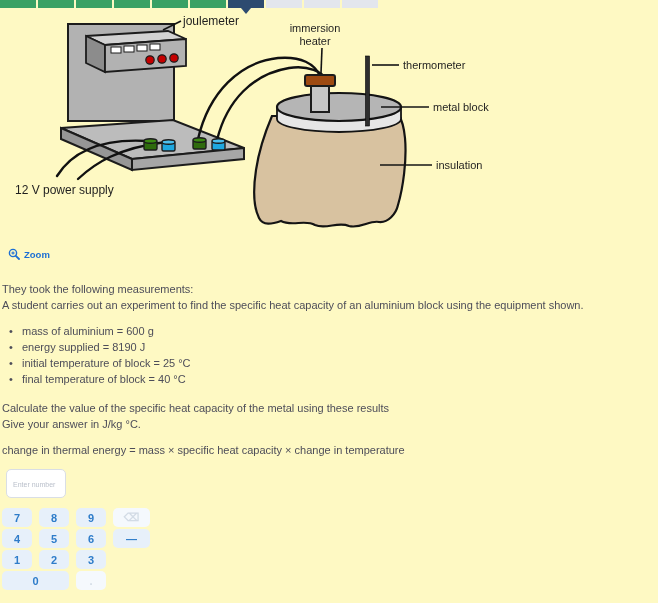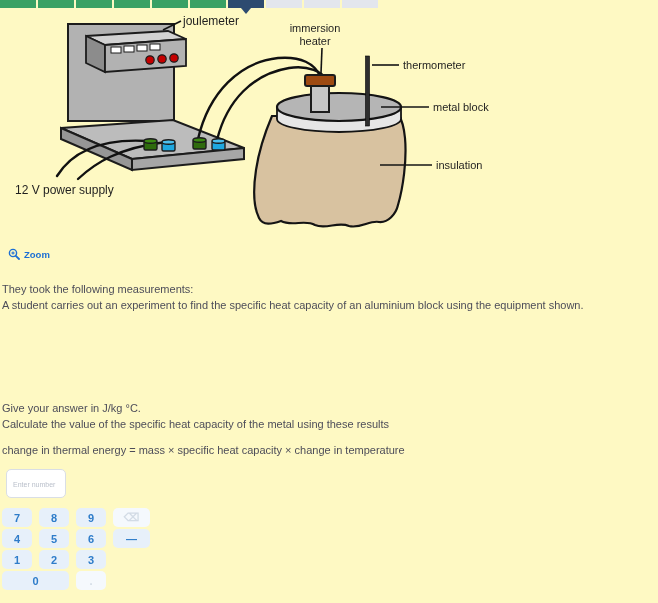--- a/index.html
+++ b/index.html
@@ -160,24 +160,30 @@
       <line x1="5" y1="3.4" x2="5" y2="6.6" stroke="#1c6fd4" stroke-width="1.1"></line>
     </svg>
     <span>Zoom</span>
   </div>
 
   <div class="intro qtext">
     <div>They took the following measurements:</div>
     <div>A student carries out an experiment to find the specific heat capacity of an aluminium block using the equipment shown.</div>
   </div>
 
+  <ul class="measurements">
+    <li>mass of aluminium = 600 g</li>
+    <li>energy supplied = 8190 J</li>
+    <li>initial temperature of block = 25 °C</li>
+    <li>final temperature of block = 40 °C</li>
+  </ul>
 
   <div class="task qtext">
+    <div>Calculate the value of the specific heat capacity of the metal using these results</div>
     <div>Give your answer in J/kg °C.</div>
-    <div>Calculate the value of the specific heat capacity of the metal using these results</div>
   </div>
 
   <div class="formula qtext">change in thermal energy = mass × specific heat capacity × change in temperature</div>
 
   <input class="answer-input" type="text" value="" placeholder="Enter number" style="">
 
   <div class="keypad">
     <button class="key">7</button>
     <button class="key">8</button>
     <button class="key">9</button>

